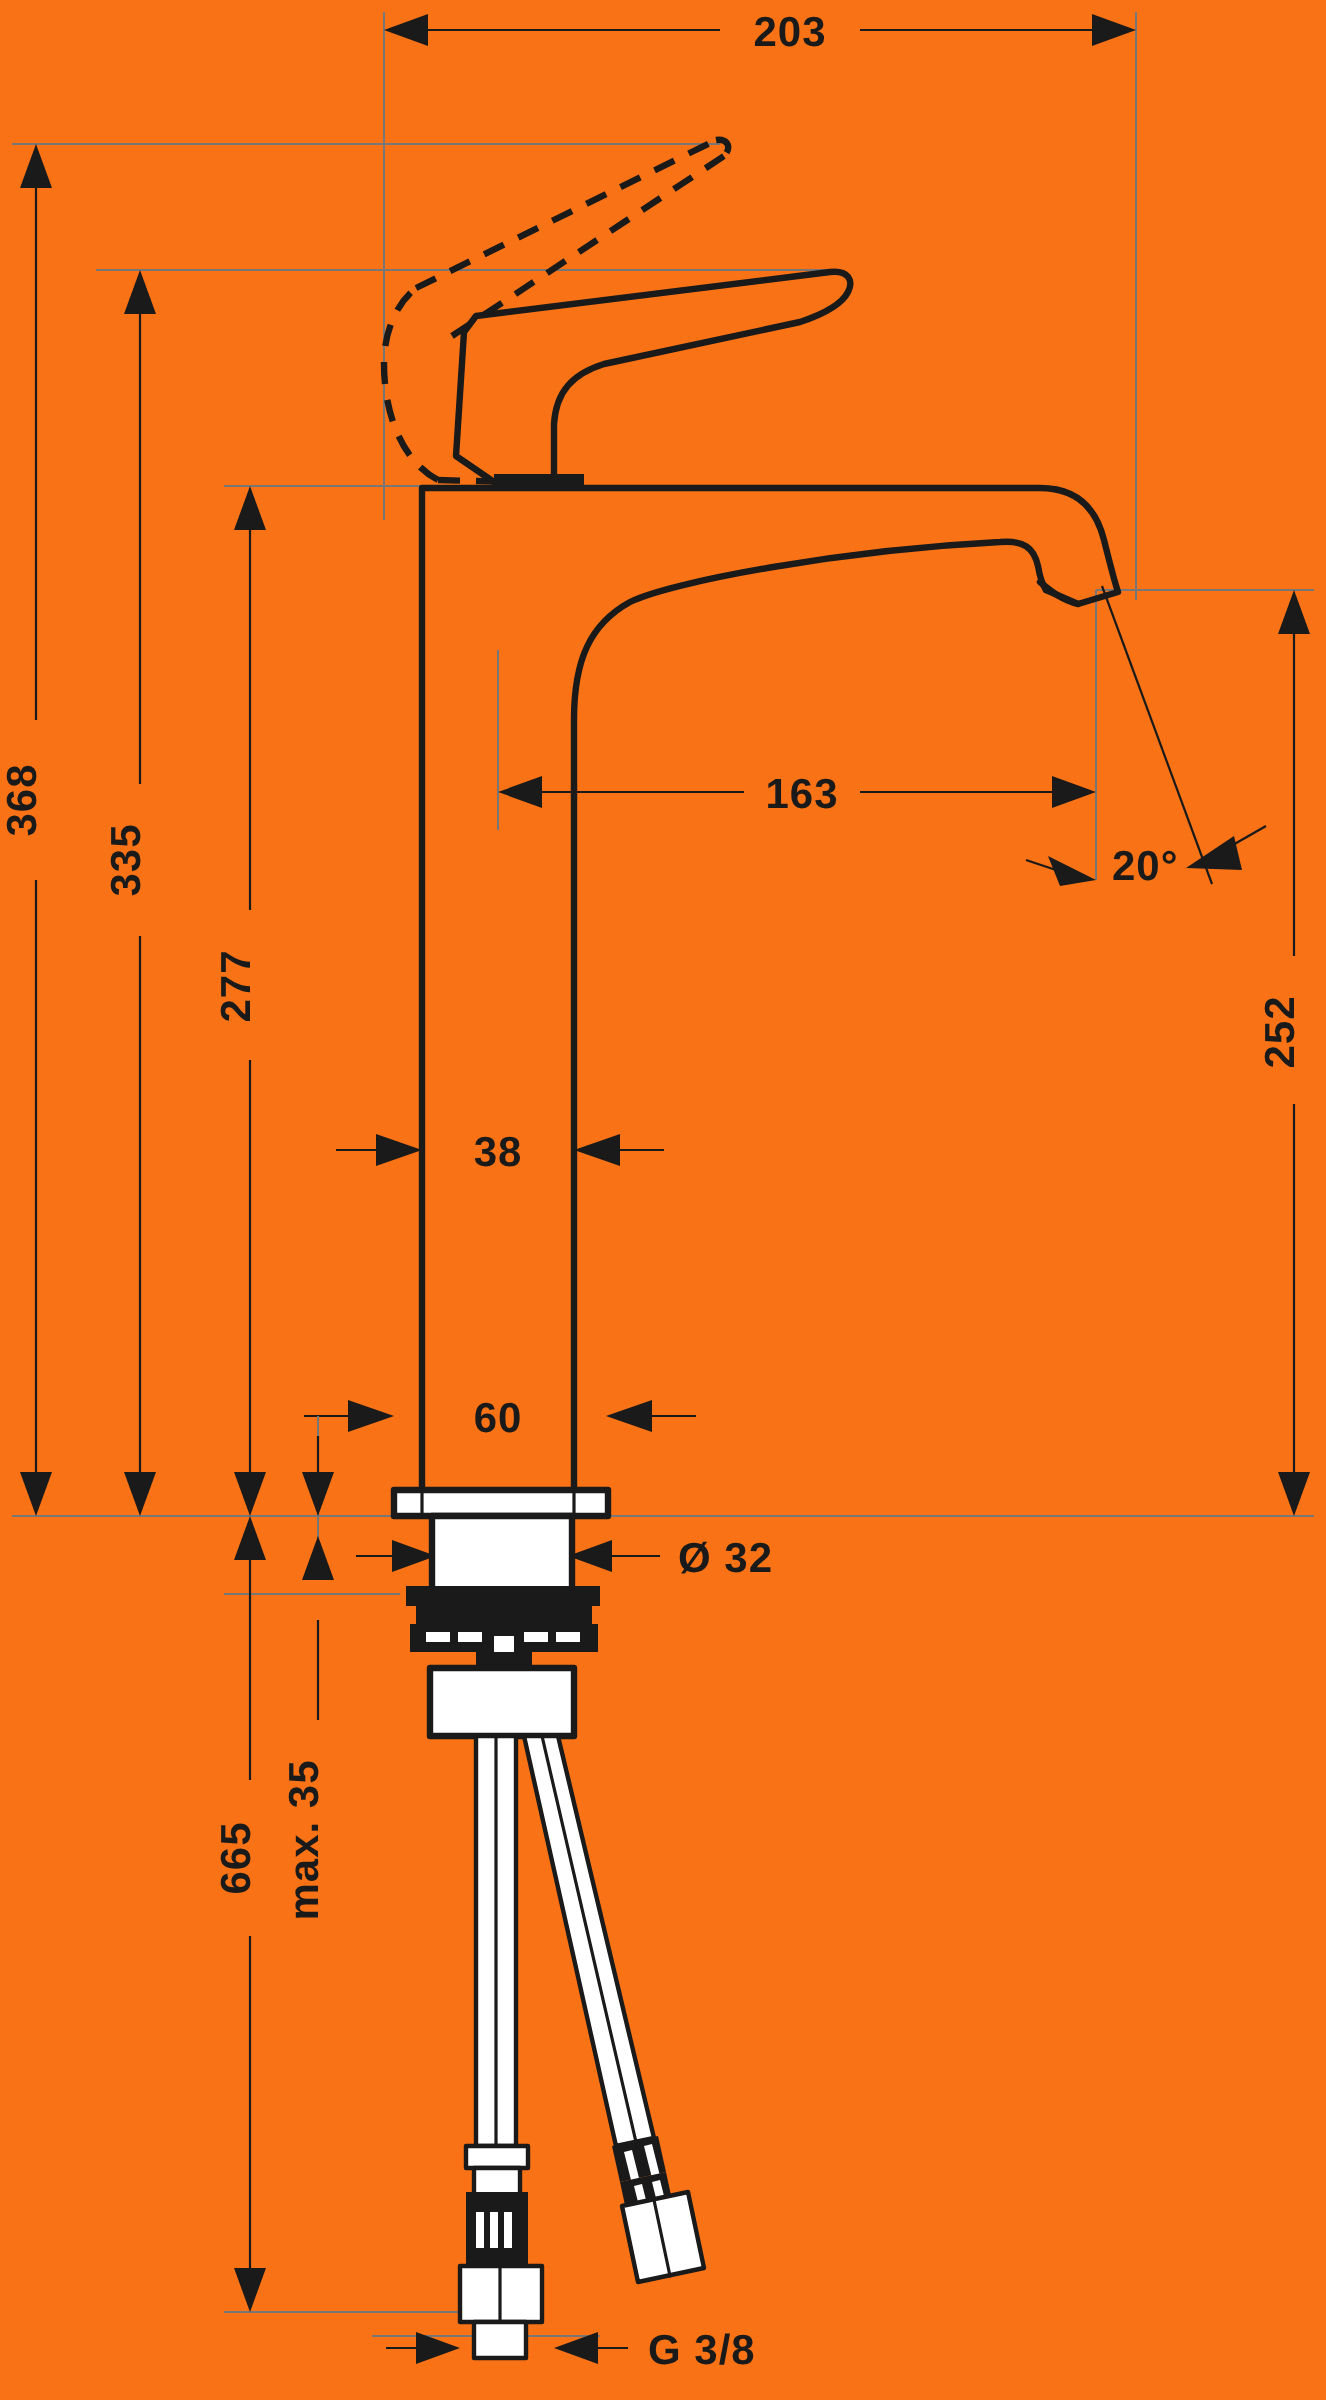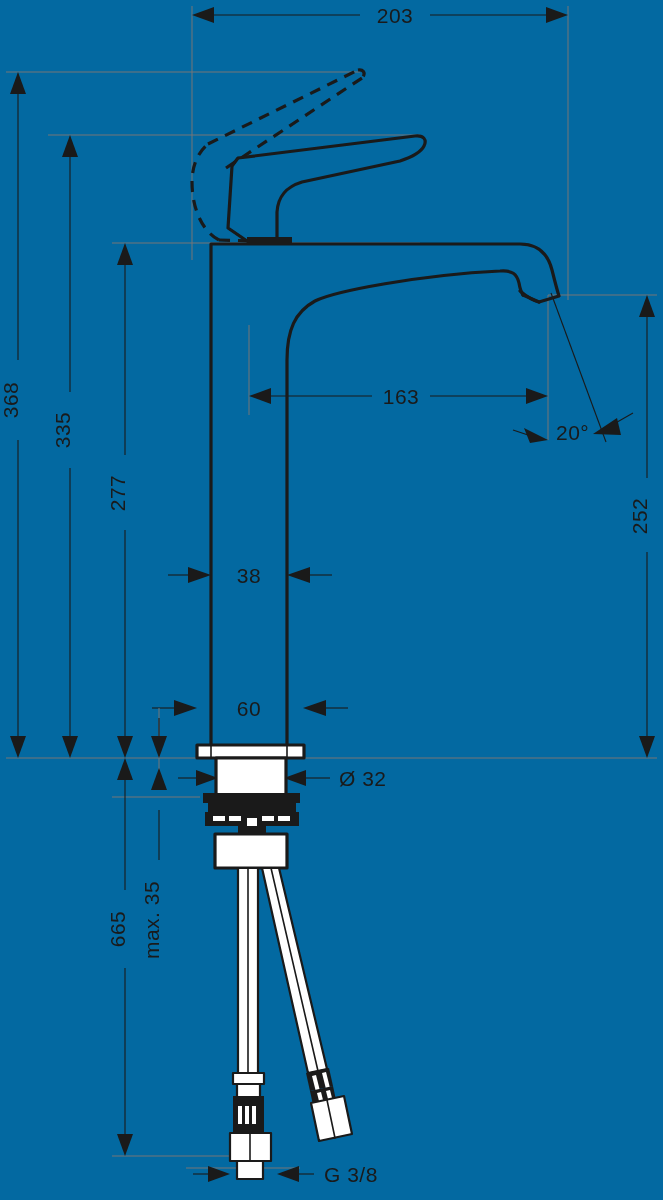--- a/index.html
+++ b/index.html
@@ -2,21 +2,21 @@
 <html><head>
 <meta charset="utf-8">
 <style>
   html,body{margin:0;padding:0;background:#ffffff;}
   body{
     width:663px;height:1200px;
     font-family:"Liberation Sans","DejaVu Sans",sans-serif;
     overflow:hidden;
     position:relative;
   }
-  #stage{position:relative;width:663px;height:1200px;background:#0369a1;}
+  #stage{position:relative;width:663px;height:1200px;background:#f97316;font-weight:bold;}
   #stage svg{display:block;position:absolute;top:0;left:0;}
   .dim-text{
     font-family:"Liberation Sans","DejaVu Sans",sans-serif;
     font-size:21px;
     fill:#1a1a1a;
     letter-spacing:0.5px;
   }
   .dim-text-v{
     font-family:"Liberation Sans","DejaVu Sans",sans-serif;
     font-size:21px;

